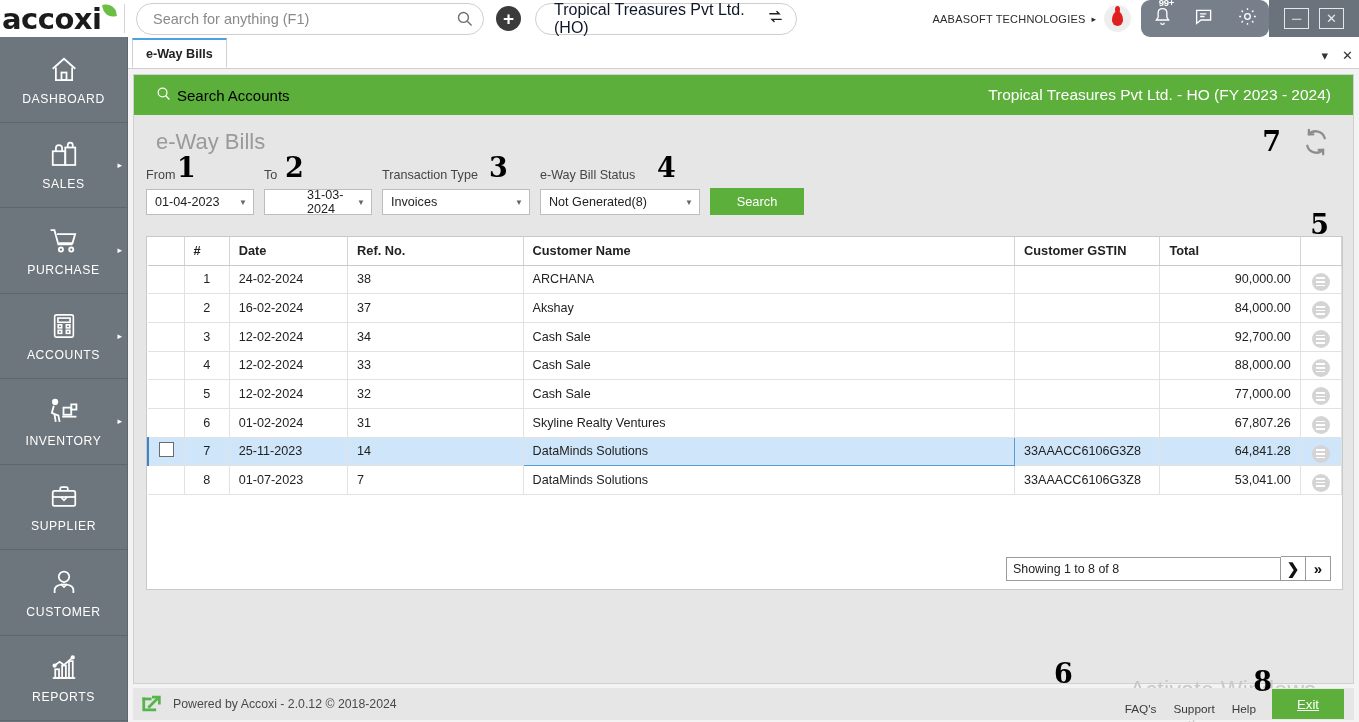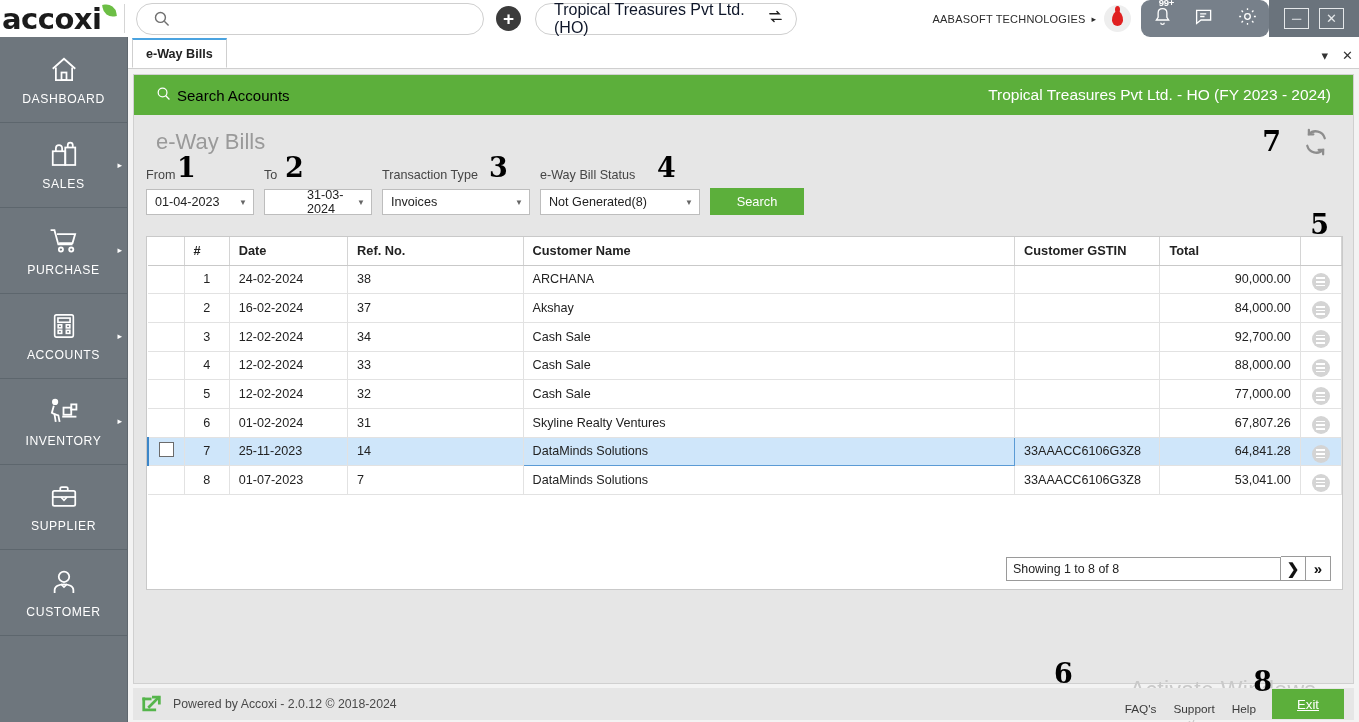--- a/index.html
+++ b/index.html
@@ -258,20 +258,21 @@
 <div class="app">
 
   <div class="topbar">
     <div class="logo">
       <span class="logo-text"><span>accox</span><span>i</span></span>
       <span class="logo-leaf"></span>
       <span class="logo-divider"></span>
     </div>
 
     <div class="search-wrap">
+      <input class="search-input" placeholder="Search for anything (F1)" style="">
       <span class="icon-search-circle">
         <svg viewBox="0 0 24 24" width="17" height="17" fill="none" stroke="#6f6f6f" stroke-width="2">
           <circle cx="10.5" cy="10.5" r="7"></circle>
             <line x1="16" y1="16" x2="22" y2="22"></line>
         </svg>
       </span>
     </div>
 
     <div class="plus-btn">
       <span>+</span>
@@ -408,20 +409,34 @@
       <span class="side-icon">
         <svg viewBox="0 0 24 24" width="30" height="30" fill="none" stroke="#fff" stroke-width="1.4">
           <circle cx="12" cy="7" r="4.2"></circle>
             <path d="M4.5 20v-2.5c0-2.8 3.4-4.5 7.5-4.5s7.5 1.7 7.5 4.5V20"></path>
           <path d="M9.5 12.8L12 15.3l2.5-2.5"></path>
         </svg>
       </span>
       <span class="side-label">CUSTOMER</span>
     </div>
 
+    <div class="side-item">
+      <span class="side-icon">
+        <svg viewBox="0 0 24 24" width="30" height="30" fill="none" stroke="#fff" stroke-width="1.4">
+          <path d="M3 20h18"></path>
+            <rect x="5" y="13" width="3" height="7"></rect>
+          <rect x="10.5" y="10" width="3" height="10"></rect>
+            <rect x="16" y="6.5" width="3" height="13.5"></rect>
+          <path d="M4.5 10l4-3 3.5 2.5L19 3.5"></path>
+          <circle cx="4.5" cy="10" r="1" fill="#fff"></circle>
+            <circle cx="19" cy="3.5" r="1" fill="#fff"></circle>
+        </svg>
+      </span>
+      <span class="side-label">REPORTS</span>
+    </div>
   </div>
 
   <div class="main">
 
     <div class="tabstrip">
       <div class="tab">
         <span>e-Way Bills</span>
       </div>
       <div class="tabstrip-right">
         <span>▾</span>

